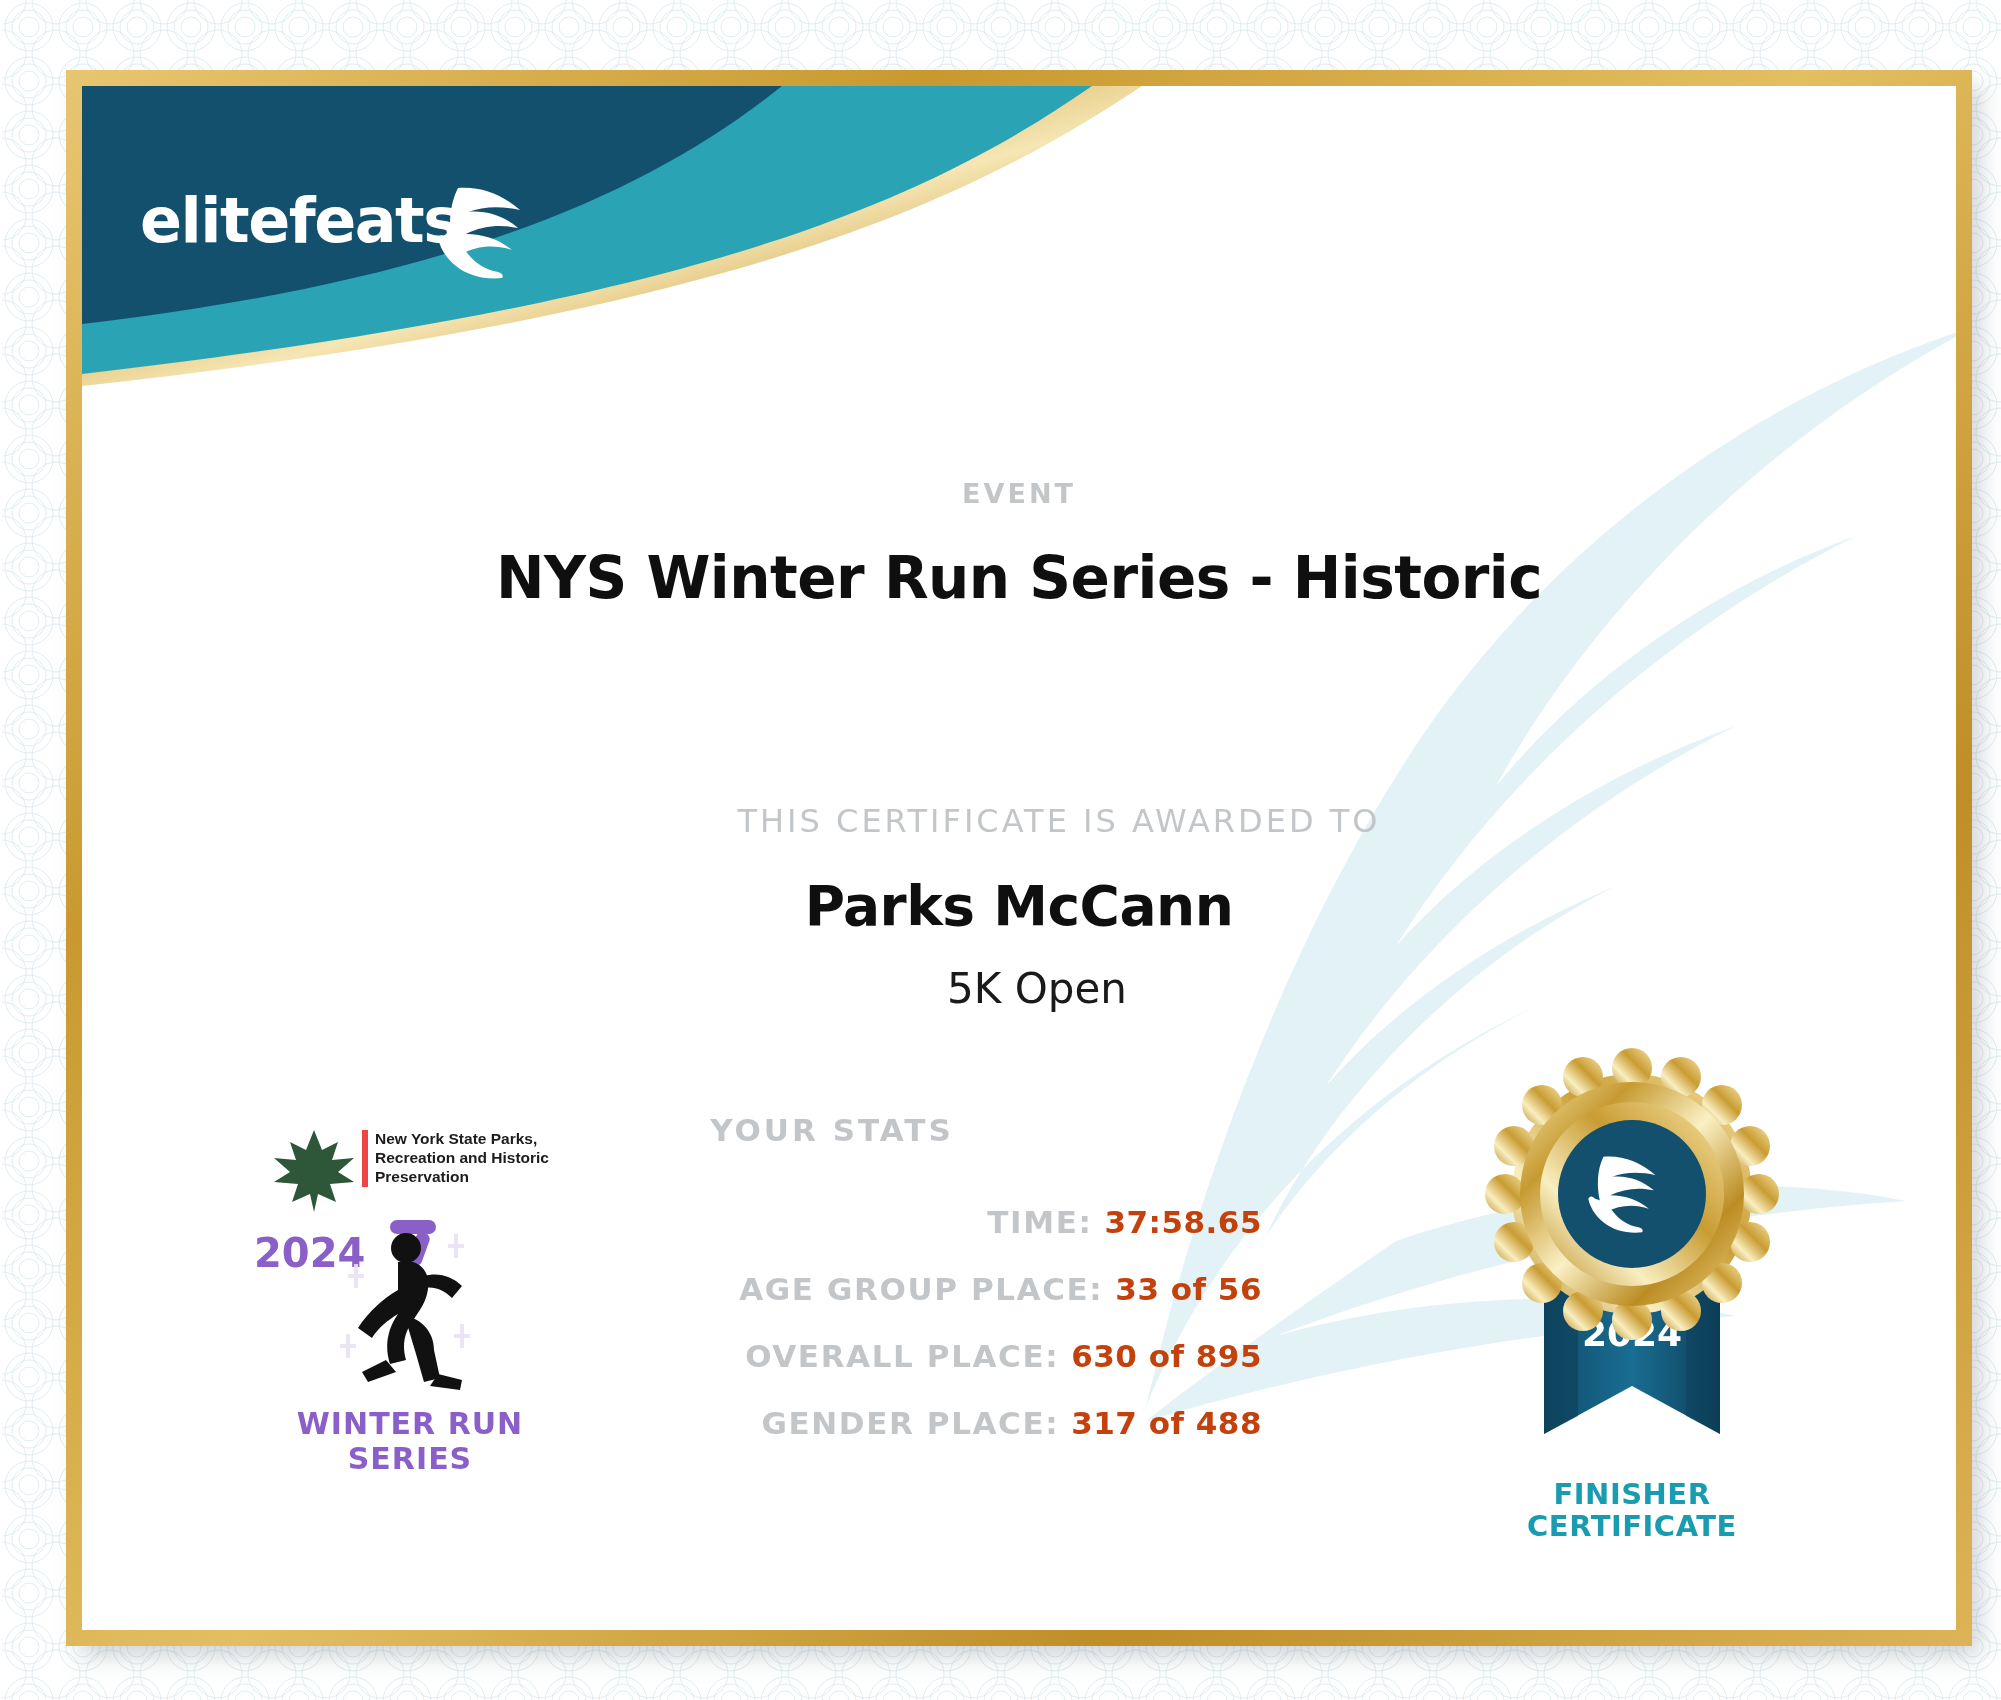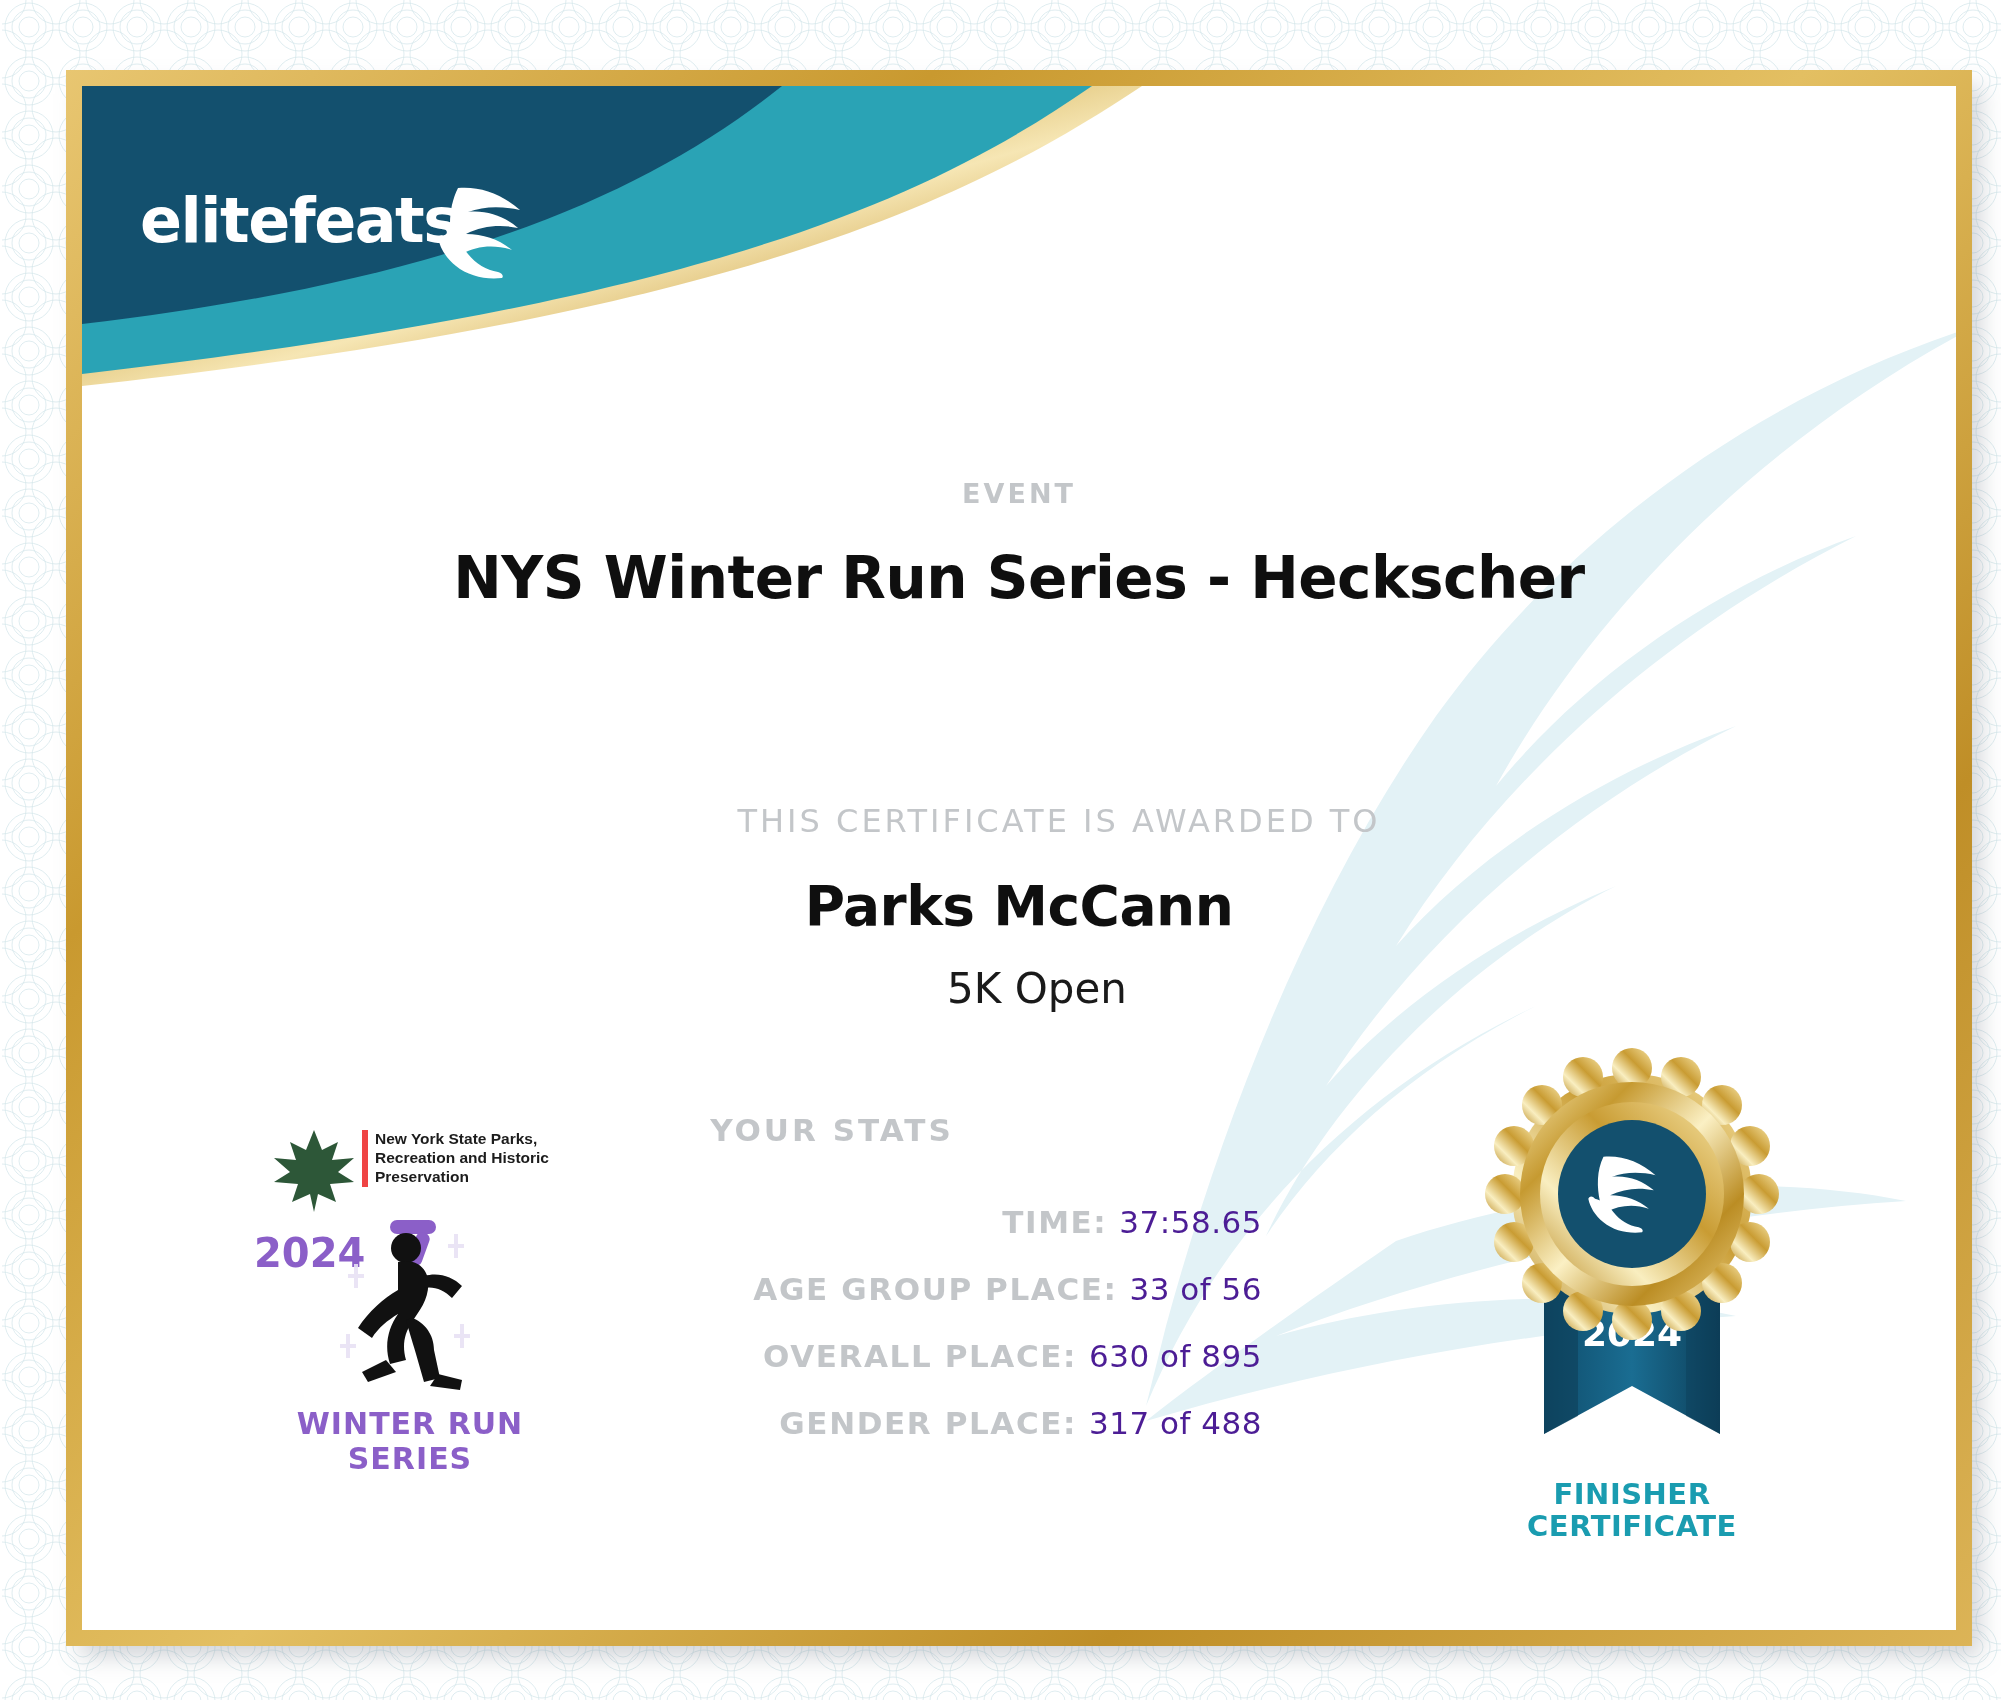--- a/index.html
+++ b/index.html
@@ -176,23 +176,23 @@
     height: 67px;
   }
   .stat-key {
     color: #c3c6c9;
     font-size: 31px;
     font-weight: bold;
     letter-spacing: 1.6px;
     font-family: "DejaVu Sans", sans-serif;
   }
   .stat-val {
-    color: #4c1d95;
+    color: #c2410c;
     font-size: 31px;
-    font-weight: normal;
+    font-weight: bold;
     letter-spacing: 0.5px;
     margin-left: 12px;
     font-family: "DejaVu Sans", sans-serif;
   }
 
   
   #nys-block {
     position: absolute;
     left: 168px;
     top: 1040px;
@@ -324,21 +324,21 @@
         <div id="logo-text">elitefeats</div>
         <svg id="logo-wing" viewBox="0 0 108 104">
           <g fill="#ffffff">
             <path d="M30 8 C 52 6, 74 14, 92 30 C 74 26, 56 26, 40 32 C 58 30, 76 36, 90 48 C 72 44, 54 46, 38 54 C 56 54, 72 60, 84 70 C 66 64, 48 66, 34 74 L 24 62 C 20 44, 22 24, 30 8 Z"></path>
             <path d="M18 58 C 26 60, 34 66, 40 74 C 48 84, 58 90, 70 92 C 74 93, 76 96, 74 98 C 58 100, 40 96, 28 86 C 18 78, 12 68, 10 58 C 12 54, 15 55, 18 58 Z"></path>
           </g>
         </svg>
       </div>
 
       <div id="event-label" class="label">EVENT</div>
-      <div id="event-name">NYS Winter Run Series - Heckscher</div>
+      <div id="event-name">NYS Winter Run Series - Historic</div>
 
       <div id="awarded-label" class="label">THIS CERTIFICATE IS AWARDED TO</div>
       <div id="recipient">Parks McCann</div>
       <div id="division">5K Open</div>
 
       <div id="stats-label" class="label">YOUR STATS</div>
       <div id="stats">
         <div class="stat-row">
           <span class="stat-key">TIME:</span>
           <span class="stat-val">37:58.65</span>

